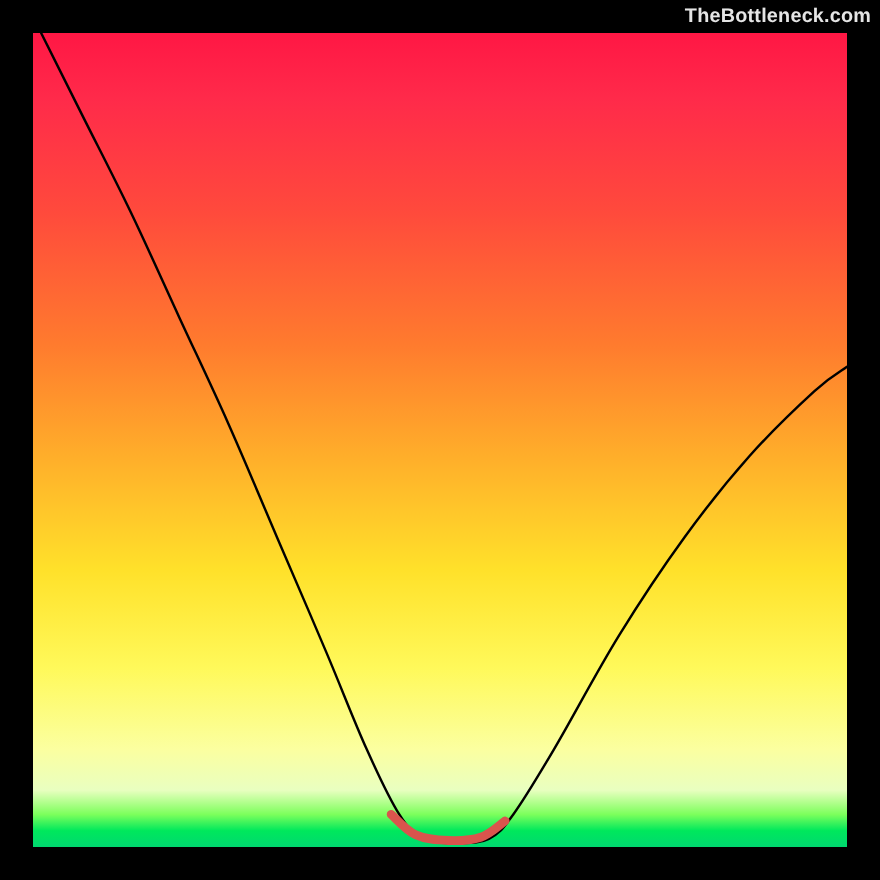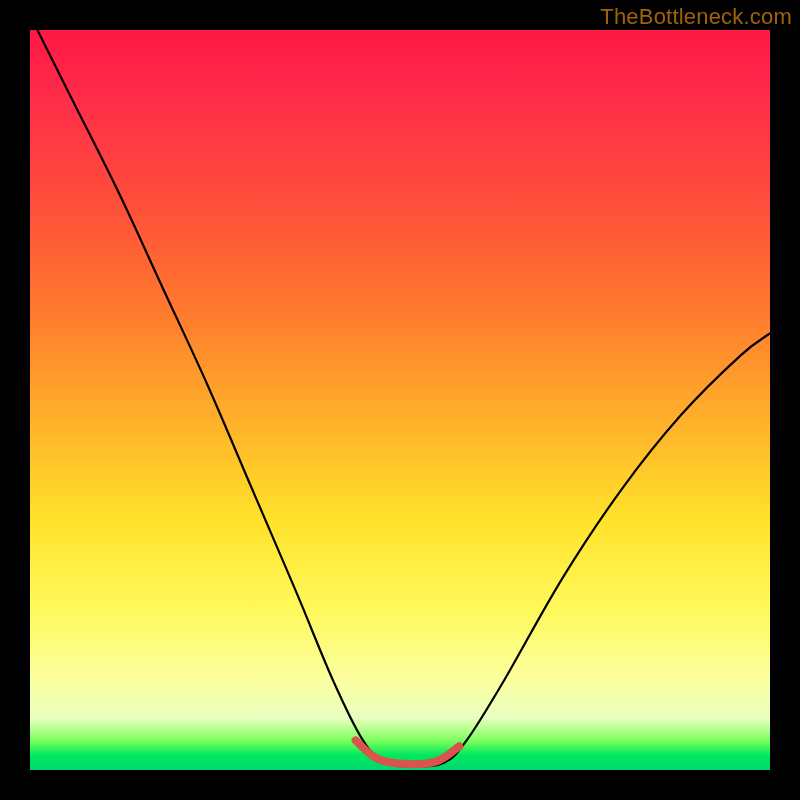--- a/index.html
+++ b/index.html
@@ -38,23 +38,23 @@
       #e9ffc0 93%,
       #7cff5c 96%,
       #00e85c 98%,
       #00d870 100%
     );
   }
   .attribution {
     position: absolute;
     top: 4px;
     right: 8px;
-    color: #a16207;
-    font-size: 22px;
-    font-weight: 400;
+    color: #e5e5e5;
+    font-size: 18px;
+    font-weight: 700;
     letter-spacing: 0.2px;
   }
   svg.curve {
     position: absolute;
     left: 0;
     top: 0;
     width: 740px;
     height: 740px;
   }
 </style>

